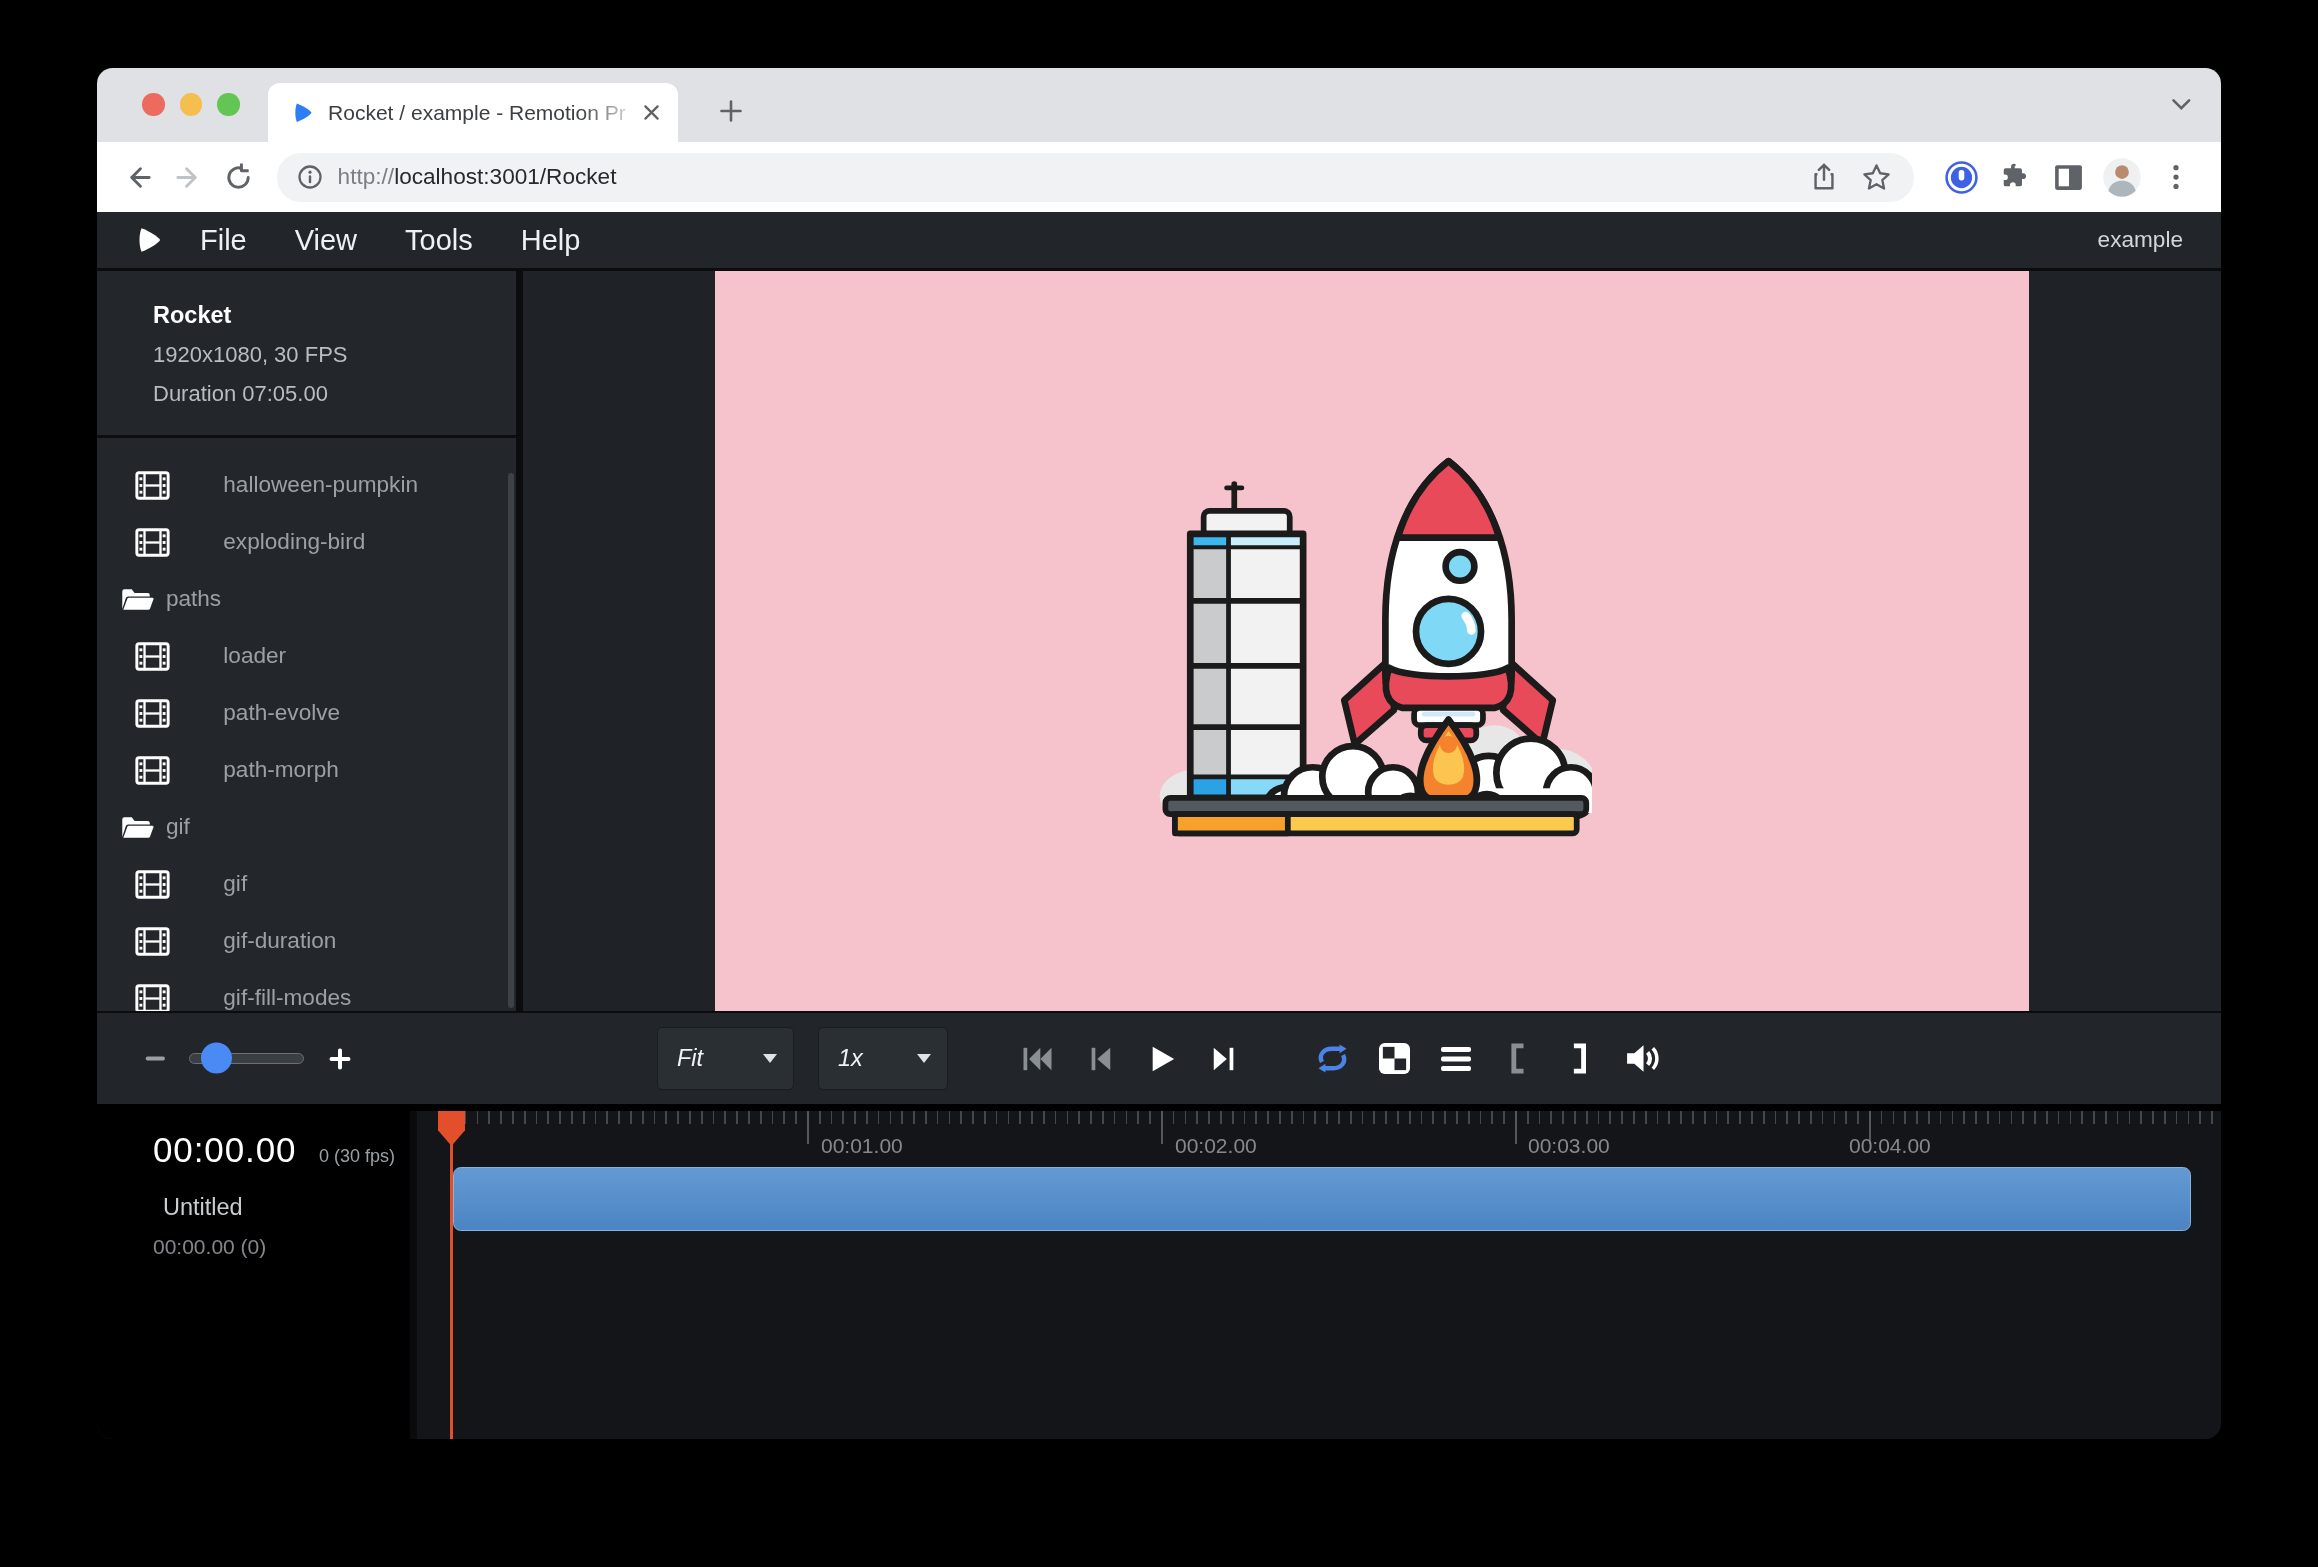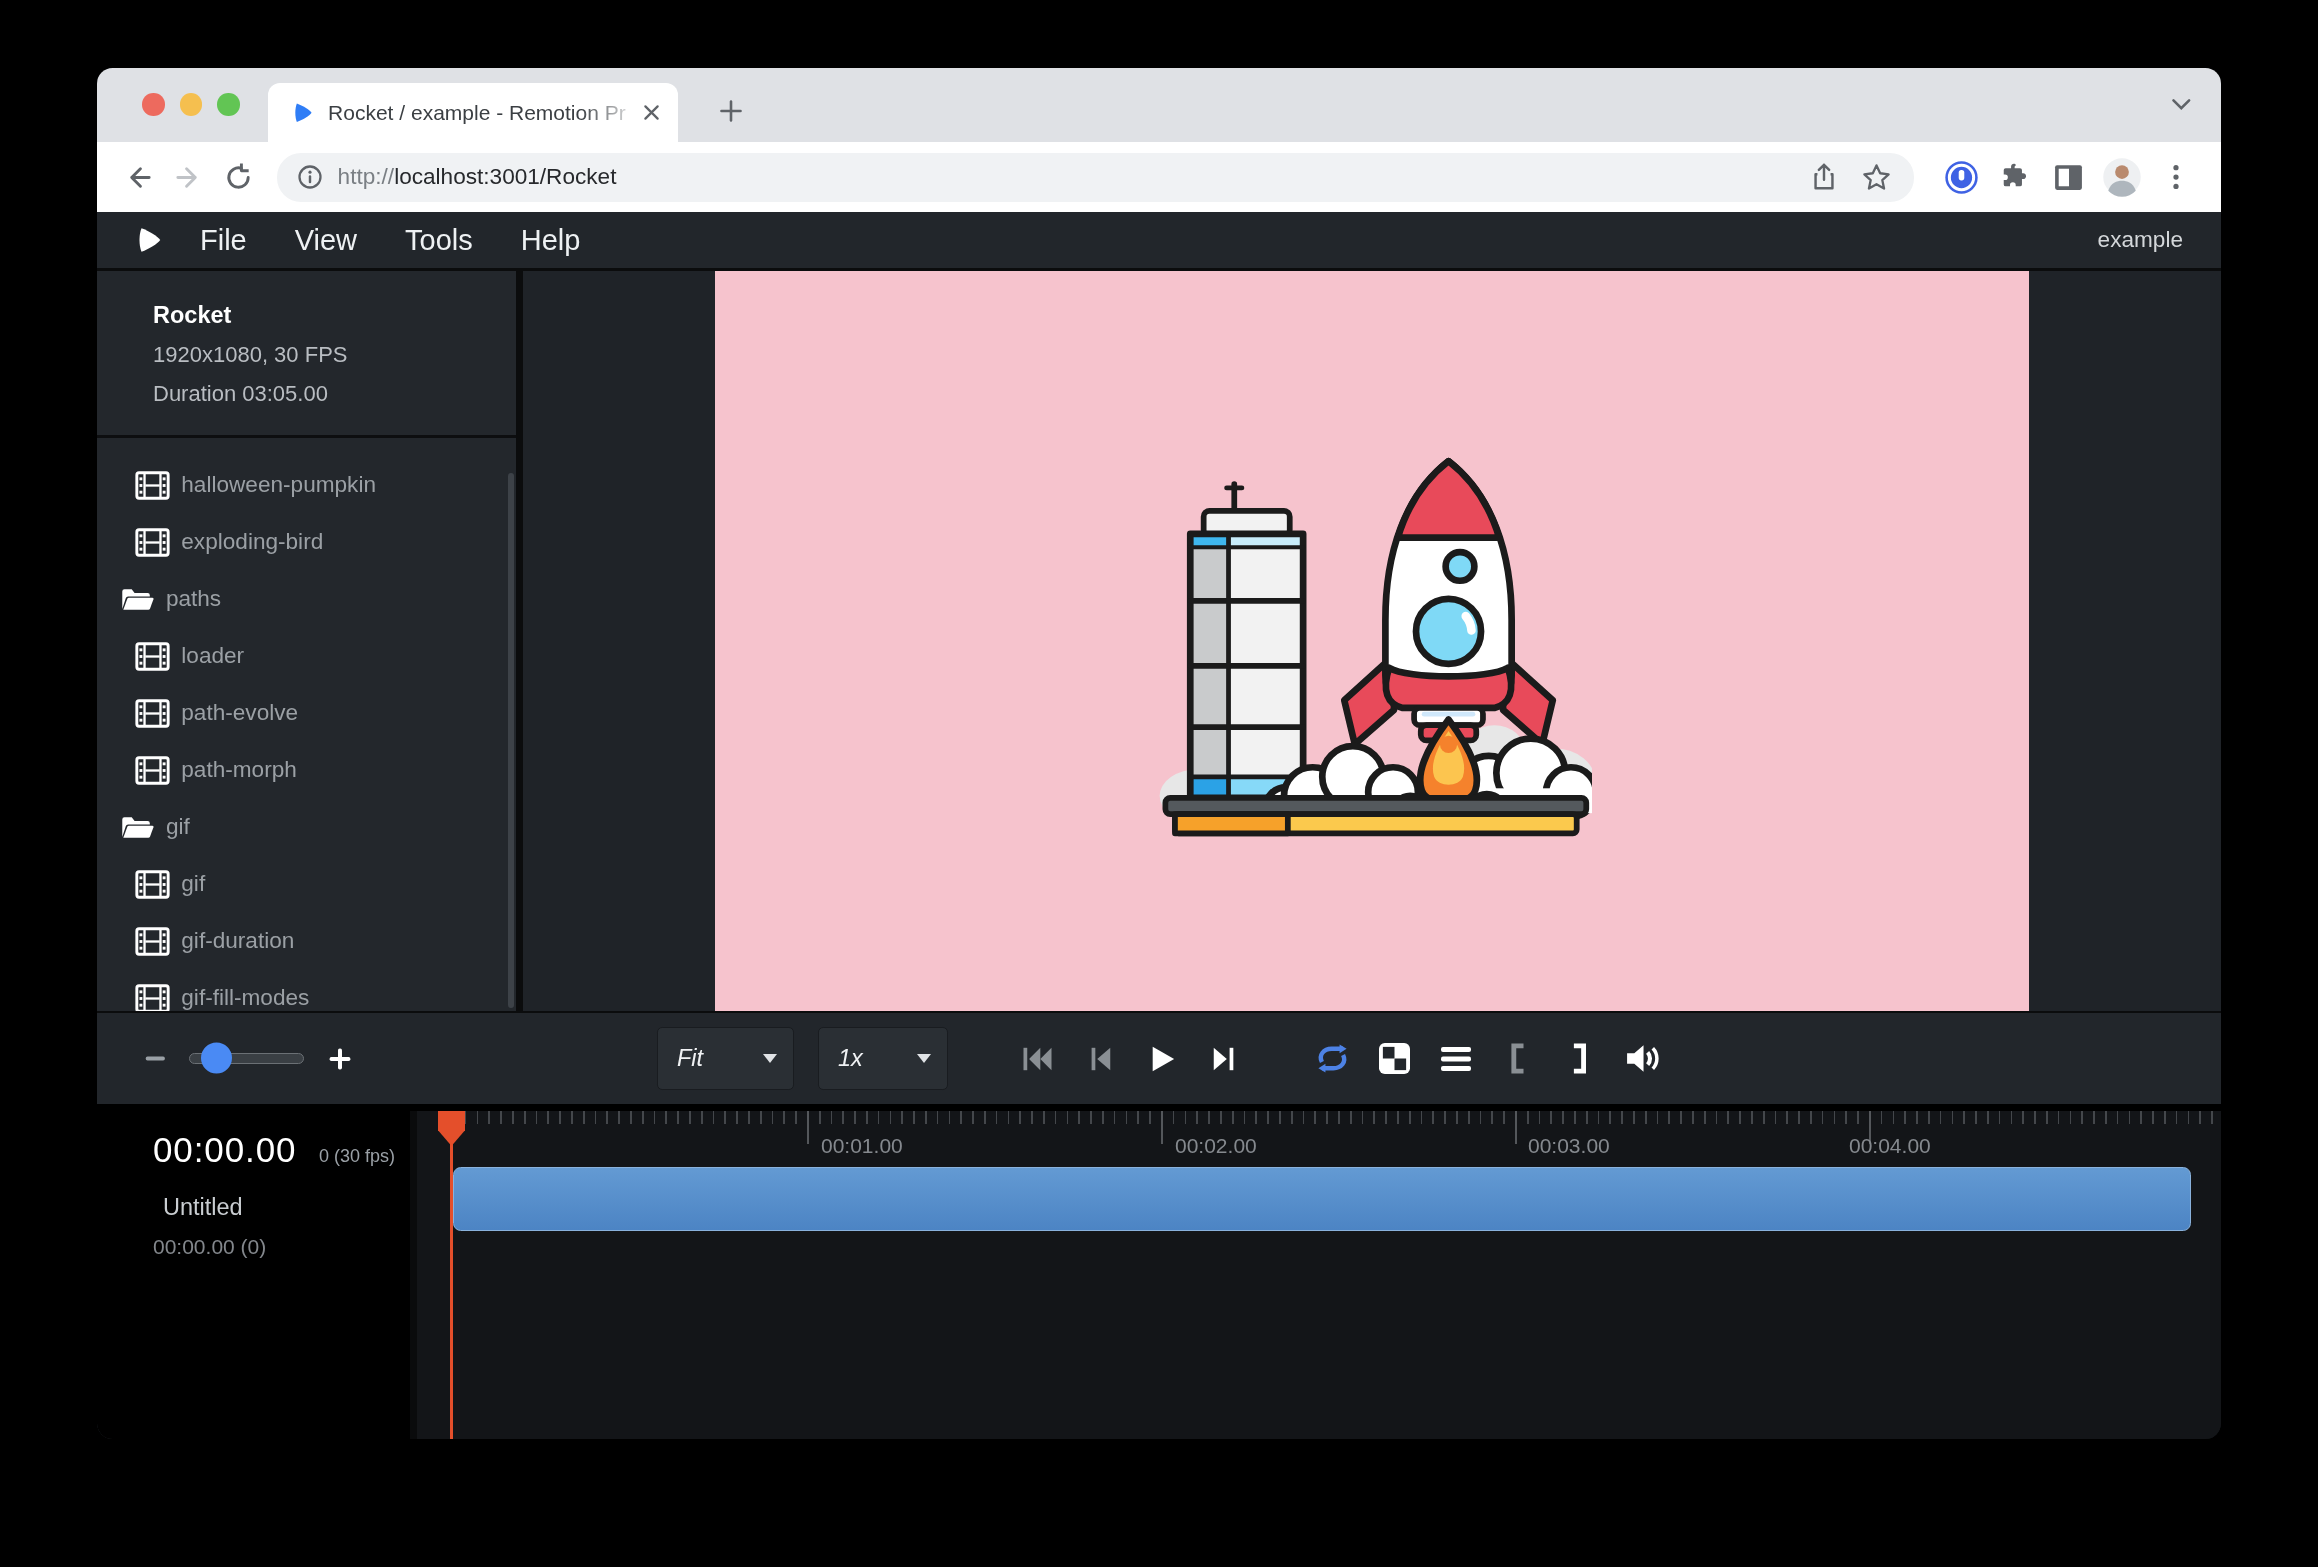--- a/index.html
+++ b/index.html
@@ -37,21 +37,21 @@
   
   .main{height:740px;display:flex;flex:0 0 auto;}
   .sidebar{width:426px;background:#23272c;border-right:7px solid #0b0c0d;position:relative;overflow:hidden;flex:0 0 auto;}
   .comp-info{padding:31px 26px 0 56px;}
   .comp-name{font-size:23.5px;font-weight:bold;color:#fff;}
   .comp-meta{font-size:22px;color:#b9bdc2;margin-top:13px;}
   .side-divider{height:2.6px;background:#0d0e10;margin-top:28px;}
   .complist{margin-top:19px;}
   .row{height:57px;display:flex;align-items:center;}
   .row .lbl{font-size:22.6px;color:#9ba0a5;margin-left:11.3px;}
-  .row.film{padding-left:38px;}
+  .row.film{padding-left:38px;gap:42px;}
   .row.folder{padding-left:22.6px;}
   .side-scroll{position:absolute;right:1.7px;top:202px;bottom:3.5px;width:6px;border-radius:3.5px;background:#3d4248;}
   .preview{flex:1;background:#1f2328;display:flex;align-items:center;justify-content:center;overflow:hidden;}
   .canvas{width:1314px;height:740px;background:#f6c3cd;display:flex;align-items:center;justify-content:center;}
 
   
   .toolbar{height:93px;background:#22262b;border-top:2.6px solid #0b0c0d;position:relative;display:flex;align-items:center;flex:0 0 auto;}
   .zoomctl{position:absolute;left:47px;top:0;height:100%;display:flex;align-items:center;gap:22.6px;}
   .slider{position:relative;width:115px;height:10.4px;background:#3a3f44;border:1.7px solid #6b7075;border-radius:7px;}
   .knob{position:absolute;left:10.4px;top:50%;transform:translateY(-50%);width:31px;height:31px;border-radius:50%;background:#4a8af4;}
@@ -195,21 +195,21 @@
     <div class="menu-item">Tools</div>
     <div class="menu-item">Help</div>
     <div class="right">example</div>
   </div>
 
   <div class="main">
     <div class="sidebar">
       <div class="comp-info">
         <div class="comp-name">Rocket</div>
         <div class="comp-meta">1920x1080, 30 FPS</div>
-        <div class="comp-meta">Duration 03:05.00</div>
+        <div class="comp-meta">Duration 07:05.00</div>
       </div>
       <div class="side-divider"></div>
       <div class="complist">
 
         <div class="row film">
           <svg width="35" height="29" viewBox="0 0 24 20">
                 <rect x="1.2" y="1.2" width="21.6" height="17.6" rx="1.5" fill="none" stroke="#fff" stroke-width="2"></rect>
                 <line x1="6.5" y1="2" x2="6.5" y2="18" stroke="#fff" stroke-width="1.6"></line>
                 <line x1="17.5" y1="2" x2="17.5" y2="18" stroke="#fff" stroke-width="1.6"></line>
                 <line x1="7" y1="10" x2="17" y2="10" stroke="#fff" stroke-width="1.6"></line>

